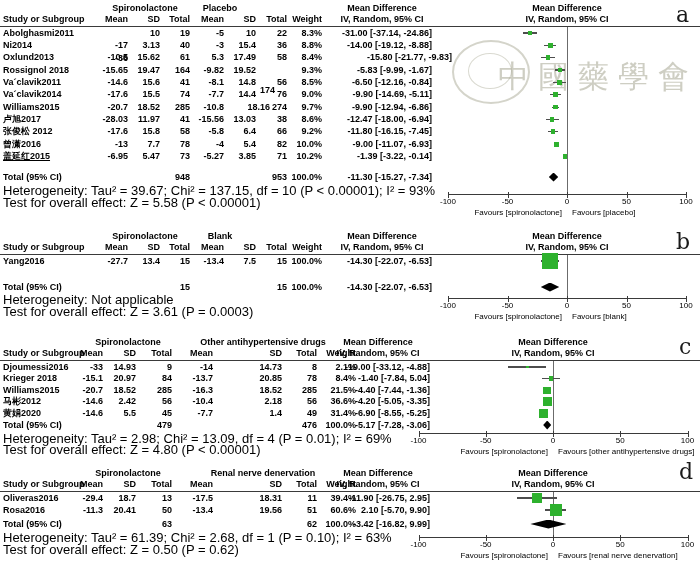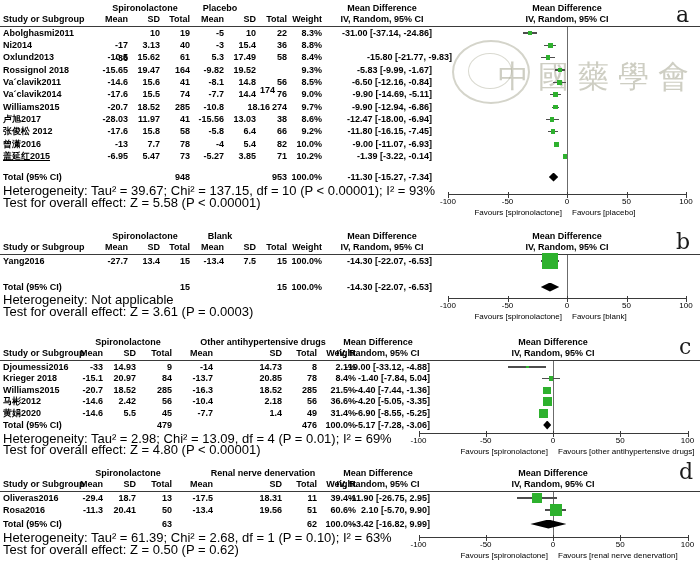--- a/index.html
+++ b/index.html
@@ -64,20 +64,21 @@
     <div class="ci" style="left: 522.803px; top: 32.4px; width: 14.6132px; height: 1.2px;"></div>
     <div class="sq" style="left: 527.877px; top: 30.7672px; width: 4.46551px; height: 4.46551px; background: rgb(46, 177, 46);"></div>
     <div class="t b" style="left: 3px; top: 39.85px; width: 135px;">Ni2014</div>
     <div class="t r b" style="left: 82px; top: 39.85px; width: 46px;">-17</div>
     <div class="t r b" style="left: 114px; top: 39.85px; width: 46px;">3.13</div>
     <div class="t r b" style="left: 144px; top: 39.85px; width: 46px;">40</div>
     <div class="t r b" style="left: 178px; top: 39.85px; width: 46px;">-3</div>
     <div class="t r b" style="left: 210px; top: 39.85px; width: 46px;">15.4</div>
     <div class="t r b" style="left: 241px; top: 39.85px; width: 46px;">36</div>
     <div class="t r b" style="left: 272px; top: 39.85px; width: 50px;">8.8%</div>
+    <div class="t r b" style="left: 282px; top: 39.85px; width: 150px;">-14.00 [-19.12, -8.88]</div>
     <div class="ci" style="left: 544.247px; top: 44.75px; width: 12.1856px; height: 1.2px;"></div>
     <div class="sq" style="left: 548.041px; top: 43.051px; width: 4.59804px; height: 4.59804px; background: rgb(46, 177, 46);"></div>
     <div class="t b" style="left: 3px; top: 52.2px; width: 135px;">Oxlund2013</div>
     <div class="t r b" style="left: 82px; top: 52.2px; width: 46px;">-10.5</div>
     <div class="t r b" style="left: 114px; top: 52.2px; width: 46px;">15.62</div>
     <div class="t r b" style="left: 144px; top: 52.2px; width: 46px;">61</div>
     <div class="t r b" style="left: 178px; top: 52.2px; width: 46px;">5.3</div>
     <div class="t r b" style="left: 210px; top: 52.2px; width: 46px;">17.49</div>
     <div class="t r b" style="left: 241px; top: 52.2px; width: 46px;">58</div>
     <div class="t r b" style="left: 272px; top: 52.2px; width: 50px;">8.4%</div>

